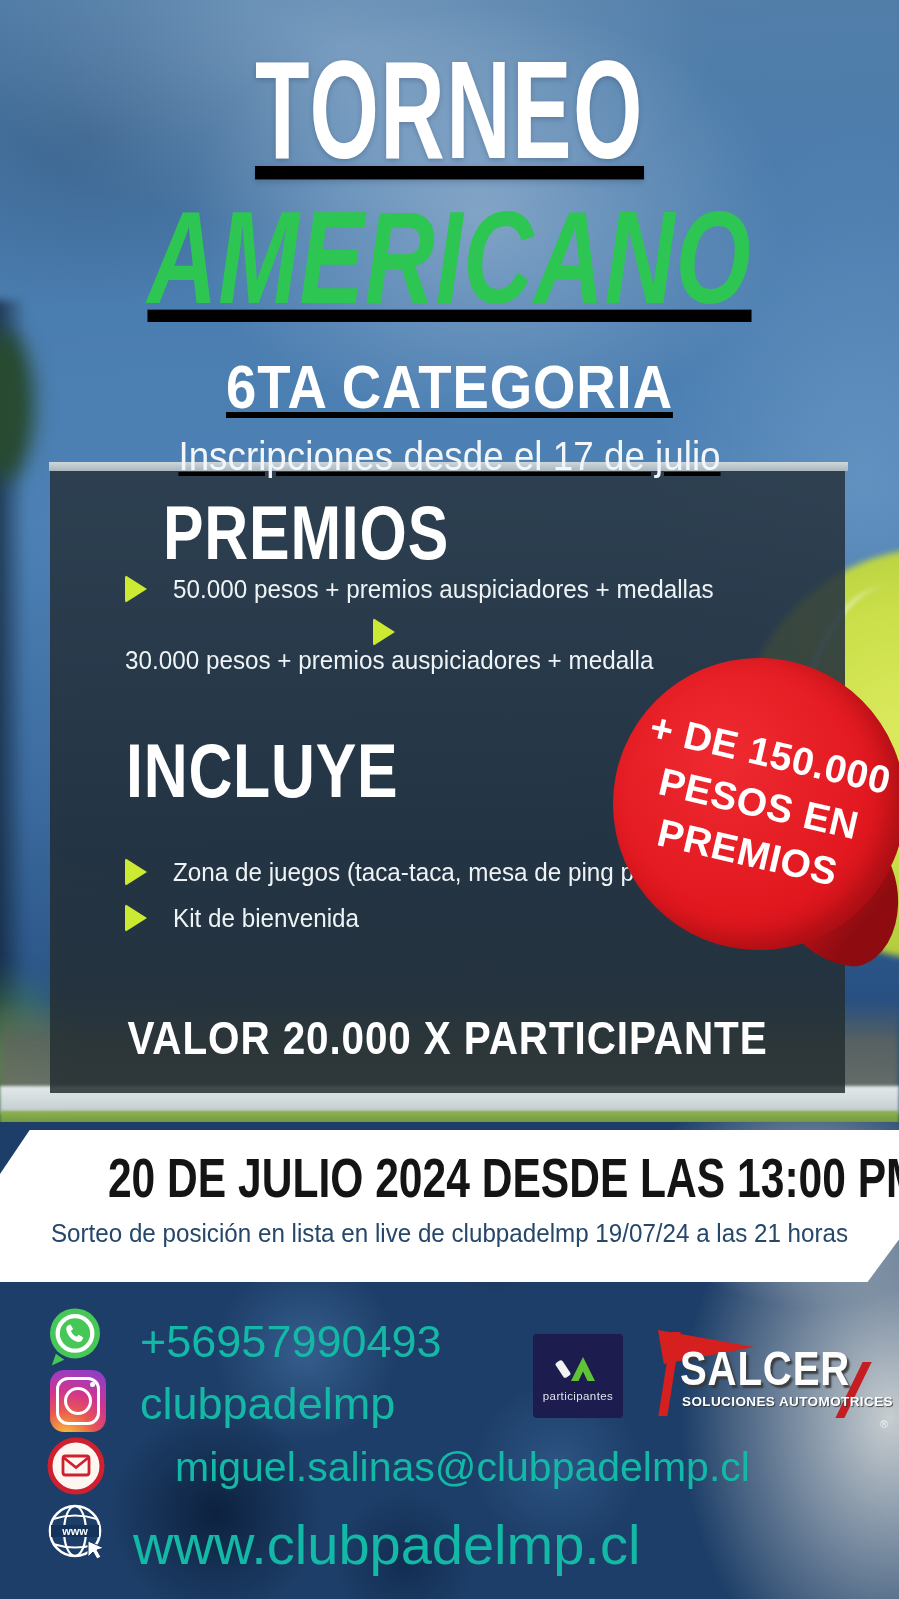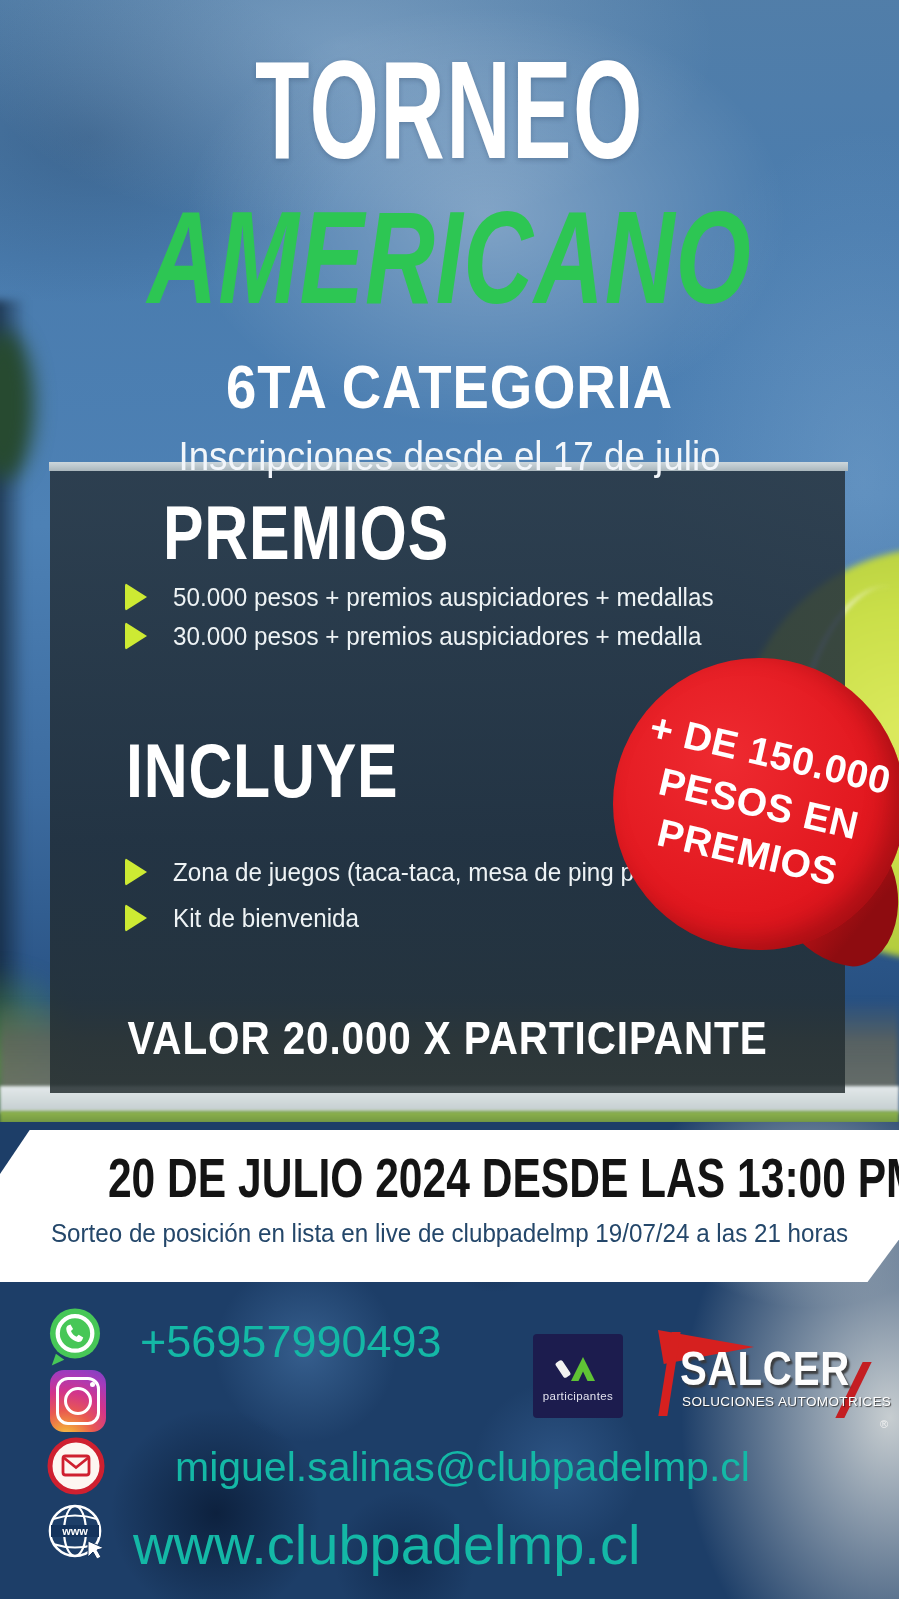--- a/index.html
+++ b/index.html
@@ -64,21 +64,21 @@
       radial-gradient(circle 90px at 12% 18%, rgba(9,30,60,.8), rgba(9,30,60,0) 70%),
       radial-gradient(circle 130px at 34% 48%, rgba(78,126,178,.5), rgba(78,126,178,0) 70%),
       radial-gradient(circle 80px at 55% 24%, rgba(12,34,66,.7), rgba(12,34,66,0) 70%),
       radial-gradient(circle 150px at 24% 82%, rgba(10,28,55,.85), rgba(10,28,55,0) 70%),
       radial-gradient(circle 120px at 62% 72%, rgba(64,110,165,.45), rgba(64,110,165,0) 70%),
       radial-gradient(circle 100px at 45% 92%, rgba(16,40,75,.8), rgba(16,40,75,0) 70%),
       #1d3e68;
   }
 
   
-  .title-wrap{left:0; top:0; width:899px; text-align:center; z-index:4;}
+  .title-wrap{left:0; top:0; width:899px; text-align:center; z-index:4;text-decoration:underline;}
   .t-torneo{
     margin-top:48px; font-size:124px; font-weight:800; color:#fff; line-height:1;
     transform:scale(.72,1.12); transform-origin:50% 50%;
     letter-spacing:2px; text-shadow:0 2px 6px rgba(20,40,70,.25);
   }
   .t-americano{
     margin-top:26px; font-size:118px; font-weight:800; font-style:italic; color:#2dc653;
     line-height:1; transform:scale(.82,1.12); transform-origin:50% 50%; letter-spacing:1px;
   }
   .t-categoria{
@@ -105,22 +105,22 @@
     transform:scaleX(.8); transform-origin:0 50%; letter-spacing:1px;
   }
   .p-premios{left:113px; top:24px;}
   .p-incluye{left:76px; top:262px;}
   .bullet-row{position:absolute; display:flex; align-items:center; height:36px;}
   .tri{
     width:0; height:0; border-top:14px solid transparent; border-bottom:14px solid transparent;
     border-left:22px solid #cdea33; border-radius:3px; margin-right:26px; flex:0 0 auto;
   }
   .b-text{color:#eef3f5; font-size:25px; white-space:nowrap; transform:scaleX(.97); transform-origin:0 50%;}
-  .row-p1{left:75px; top:108px;}
-  .row-p2{left:75px; top:147px;}
+  .row-p1{left:75px; top:100px;}
+  .row-p2{left:75px; top:147px;flex-direction:column;}
   .row-p3{left:75px; top:200px;}
   .row-i1{left:75px; top:338px;}
   .row-i2{left:75px; top:383px;}
   .row-i3{left:75px; top:429px;justify-content:center;}
   .row-i4{left:75px; top:476px;}
   .p-valor{
     position:absolute; left:0; top:540px; width:795px; text-align:center;
     color:#fff; font-weight:800; font-size:46px; letter-spacing:1px;
     transform:scaleX(.88); transform-origin:50% 50%;
   }
@@ -203,21 +203,21 @@
   .sal-slant{
     position:absolute; right:22px; top:34px; width:9px; height:56px; background:#c41e22;
     transform:skewX(-26deg);
   }
   .sal-name{
     position:absolute; left:22px; top:16px; font-size:49px; font-weight:800; color:#fdfdfd;
     transform:scaleX(.82); transform-origin:0 50%; letter-spacing:1px; line-height:1;
     text-shadow:3px 3px 2px rgba(55,55,55,.9);
   }
   .sal-tagline{
-    position:absolute; left:24px; top:66px; font-size:13.5px; font-weight:400; color:#fff;
+    position:absolute; left:24px; top:66px; font-size:13.5px; font-weight:700; color:#fff;
     letter-spacing:.4px; white-space:nowrap; text-shadow:1px 1px 1px rgba(40,40,40,.8);
   }
   .sal-reg{position:absolute; right:-8px; bottom:-8px; font-size:11px; color:#f2f2f2;}
 </style>
 </head>
 <body>
 
 <div class="poster">
 
   <div class="abs bg-sky"></div>
@@ -287,20 +287,21 @@
       <path d="M8 40 L4.5 50 L15 45 Z" fill="#47c757"></path>
       <circle cx="24" cy="23" r="14.5" fill="none" stroke="#ffffff" stroke-width="3.6"></circle>
       <path d="M18.6 16.2 c-1.2 .4 -2.1 1.7 -1.9 3.4 .5 5 4.9 9.8 9.8 10.6 1.6 .25 3 -.5 3.5 -1.6 l.9 -2.1 -3.8 -2.4 -1.8 1.7 c-2.1 -.9 -3.9 -2.8 -4.7 -4.9 l1.8 -1.6 -2.2 -3.7 z" fill="#ffffff"></path>
     </svg>
   </div>
   <div class="abs contact-text c-phone">+56957990493</div>
 
   <div class="abs ic ic-ig">
     <span class="ig-dot"></span>
   </div>
+  <div class="abs contact-text c-insta">clubpadelmp</div>
 
   <div class="abs ic ic-mail">
     <svg width="60" height="60" viewBox="0 0 60 60">
       <circle cx="30" cy="30" r="26" fill="#fdf6f1" stroke="#cf2030" stroke-width="5"></circle>
       <rect x="17" y="20" width="26" height="19" rx="2.5" fill="none" stroke="#cf2030" stroke-width="2.8"></rect>
       <path d="M17.5 21.5 L30 31.5 L42.5 21.5" fill="none" stroke="#cf2030" stroke-width="2.8"></path>
     </svg>
   </div>
   <div class="abs contact-text c-mail">miguel.salinas@clubpadelmp.cl</div>
 

